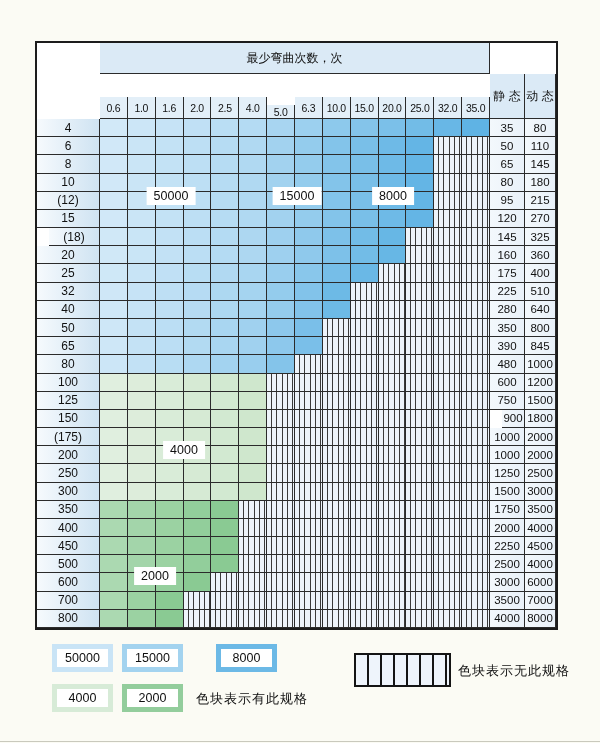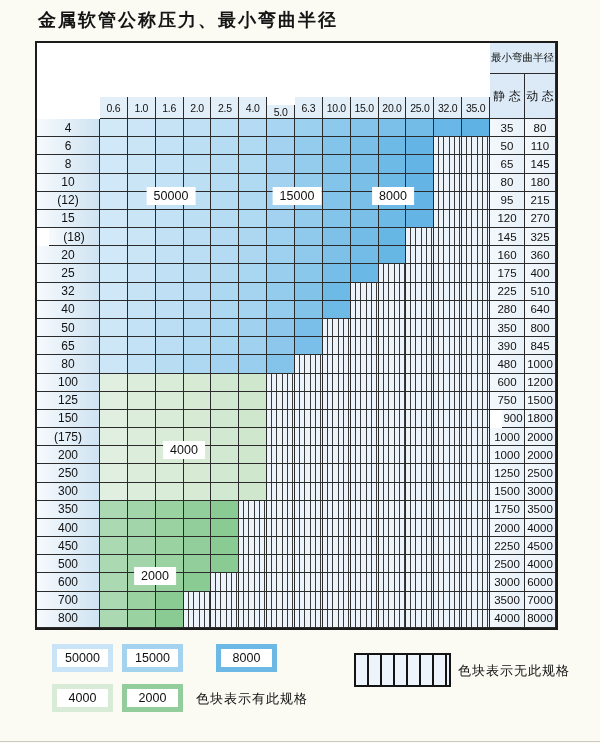--- a/index.html
+++ b/index.html
@@ -31,24 +31,23 @@
                         font-size:12.5px;color:#0f0f0f;line-height:16px;}
   .legend-note{position:absolute;font-size:13px;color:#111;letter-spacing:1px;}
   .legend-hatch-box{position:absolute;width:97px;height:34px;border:2px solid #141414;box-sizing:border-box;
                     background:#eef4fb;
                     background-image:repeating-linear-gradient(90deg,transparent 0,transparent 11.5px,#141414 11.5px,#141414 13px);}
 </style>
 </head>
 <body>
 
 <div class="page">
-  <div class="title">金属软管公称压力、最小弯曲半径</div>
 
   <div class="spec-table">
-      <div class="cell hd small" style="grid-area: 1 / 16 / auto / 18;">最小弯曲半径</div>
+      <div class="cell hd" style="grid-area: 1 / 2 / auto / 16;">最少弯曲次数，次</div>
       <div class="cell hd" style="grid-area: 2 / 16 / 4;">静 态</div>
       <div class="cell hd" style="grid-area: 2 / 17 / 4;">动 态</div>
       <div class="cell pnum" style="grid-area: 3 / 2;">0.6</div>
       <div class="cell pnum" style="grid-area: 3 / 3;">1.0</div>
       <div class="cell pnum" style="grid-area: 3 / 4;">1.6</div>
       <div class="cell pnum" style="grid-area: 3 / 5;">2.0</div>
       <div class="cell pnum" style="grid-area: 3 / 6;">2.5</div>
       <div class="cell pnum" style="grid-area: 3 / 7;">4.0</div>
       <div class="cell pnum" style="grid-area: 3 / 8; margin-top: 8px;">5.0</div>
       <div class="cell pnum" style="grid-area: 3 / 9;">6.3</div>

